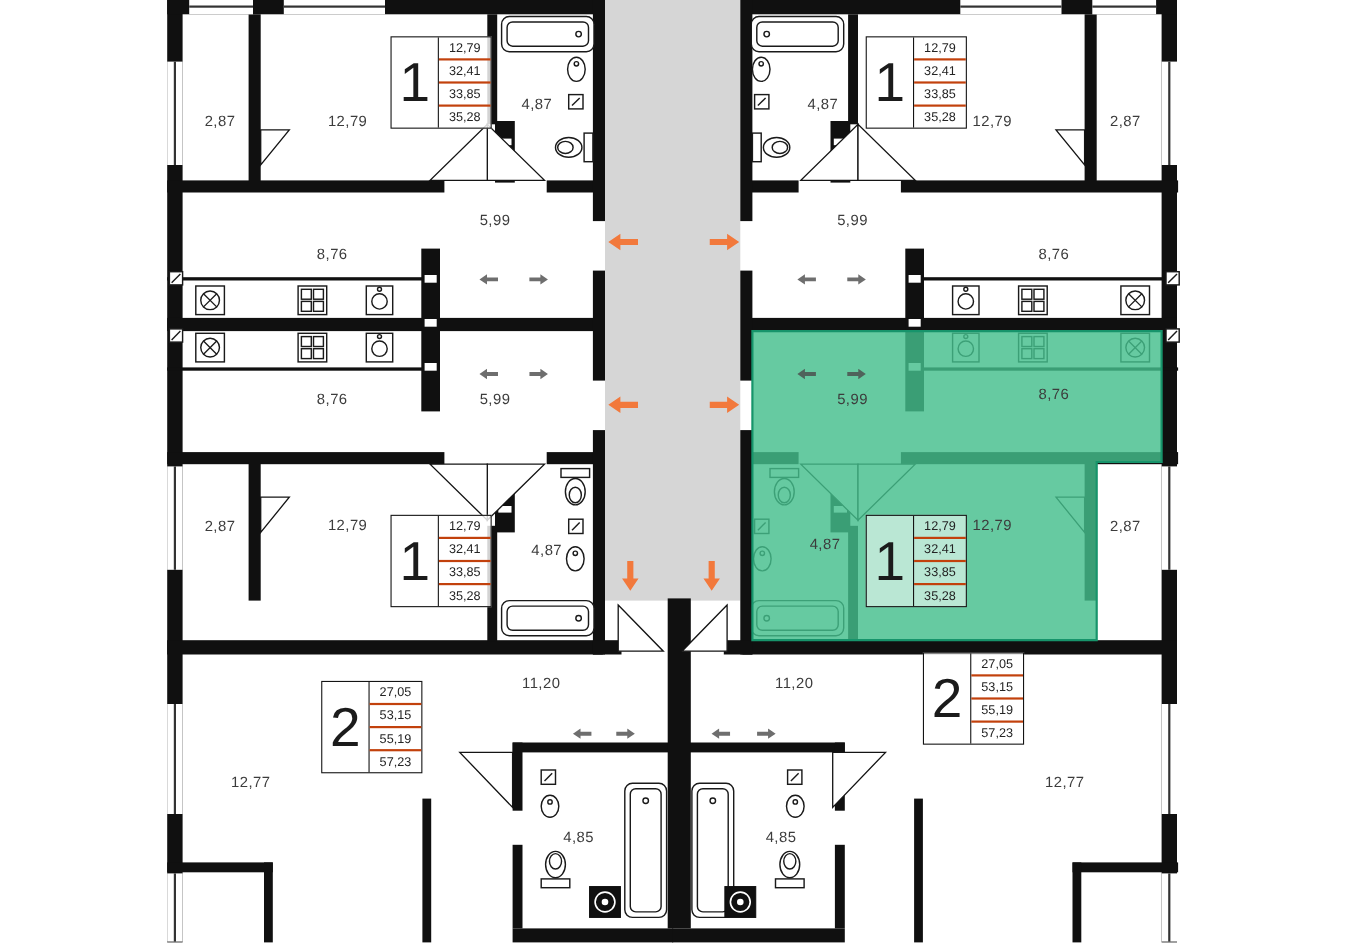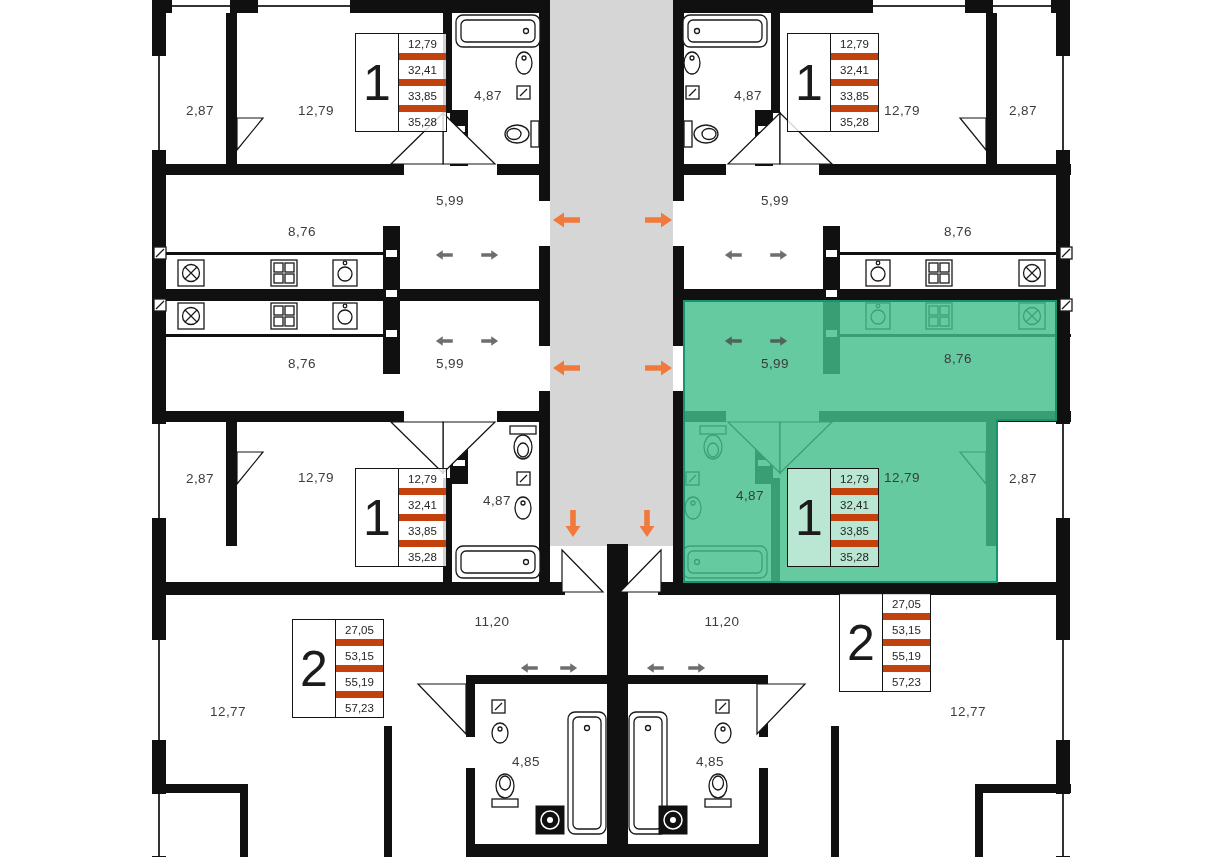--- a/index.html
+++ b/index.html
@@ -10,21 +10,21 @@
   .fxb{fill:#101010;stroke:#101010;}
   .wedge{fill:#ffffff;stroke:#141414;stroke-width:1.2;}
   .dim{position:absolute;transform:translate(-50%,-50%);font-size:13.5px;color:#3c3c3c;
        letter-spacing:.4px;white-space:nowrap;z-index:6;}
   .apt-card{position:absolute;display:flex;border:1.5px solid #141414;
             background:rgba(255,255,255,.82);z-index:5;}
   .apt-type{width:42px;display:flex;align-items:center;justify-content:center;
             font-size:50px;color:#1b1b1b;line-height:1;}
   .apt-values{display:flex;flex-direction:column;border-left:1.5px solid #141414;}
   .apt-cell{width:47px;height:19px;display:flex;align-items:center;justify-content:center;
-            font-size:11.5px;color:#242424;border-top:7px solid #c2410c;background:transparent;}
+            font-size:11.5px;color:#242424;border-top:2px solid #c2410c;background:transparent;}
   .apt-cell:first-child{border-top:none;}
   .nav-arrow{position:absolute;z-index:7;width:28px;height:16px;}
   .nav-arrow svg{display:block;}
   .swing-arrow{position:absolute;z-index:6;width:18px;height:10px;opacity:.8;}
   .dir-left svg{transform:scaleX(-1);}
   .dir-down svg{transform:rotate(90deg);}
 </style>
 </head>
 <body>
 

